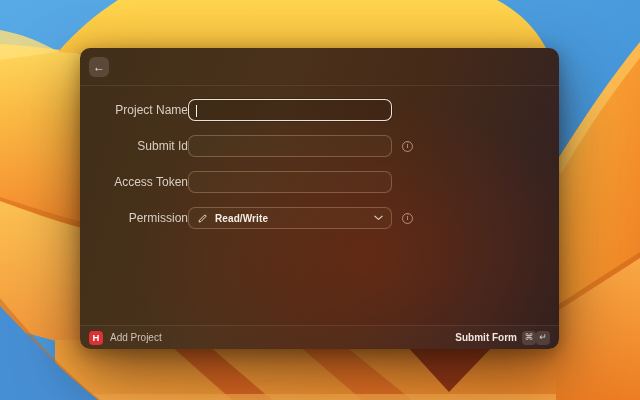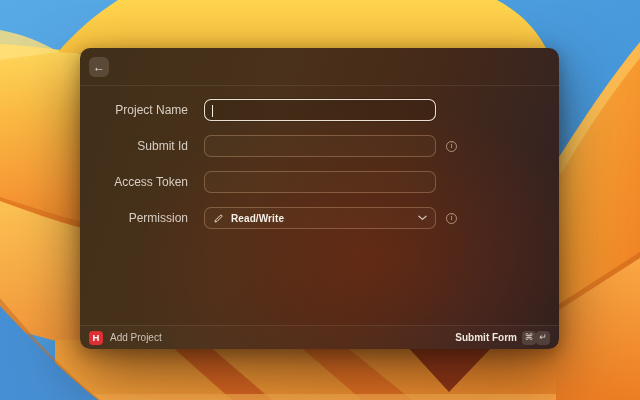--- a/index.html
+++ b/index.html
@@ -18,21 +18,21 @@
     border-bottom:1px solid rgba(255,255,255,.08);}
   .back-btn{width:20px;height:20px;border:none;border-radius:6px;cursor:pointer;
     background:rgba(255,255,255,.13);color:#ece4da;font-size:12px;line-height:1;
     display:flex;align-items:center;justify-content:center;padding:0;
     font-family:"Liberation Sans",sans-serif;}
 
   
   .form{padding-top:13px;}
   .row{display:flex;align-items:center;height:22px;margin-bottom:14px;}
   .flabel{width:108px;text-align:right;font-size:12px;color:#d9cfc4;flex:0 0 auto;}
-  .field{margin-left:16px;width:232px;height:22px;box-sizing:border-box;border-radius:7px;
+  .field{width:204px;height:22px;box-sizing:border-box;border-radius:7px;
     position:relative;display:flex;align-items:center;flex:0 0 auto;}
   .field input{position:absolute;inset:0;width:100%;height:100%;background:transparent;border:none;
     outline:none;color:#f1ebe3;font-size:10px;padding:0 8px;box-sizing:border-box;
     font-family:"Liberation Sans",sans-serif;}
   .field.plain{border:1px solid rgba(250,205,160,.28);background:rgba(255,240,220,.02);}
   .field.focused{border:1.4px solid rgba(250,241,228,.92);background:rgba(25,12,6,.16);
     box-shadow:0 0 0 1px rgba(25,12,6,.25);}
   .caret{position:absolute;left:7px;top:5px;width:1.3px;height:12px;background:#f6f0e8;}
   .select-field{border:1px solid rgba(250,205,160,.28);background:rgba(255,240,220,.02);
     cursor:pointer;padding:0 8px;gap:7px;}

